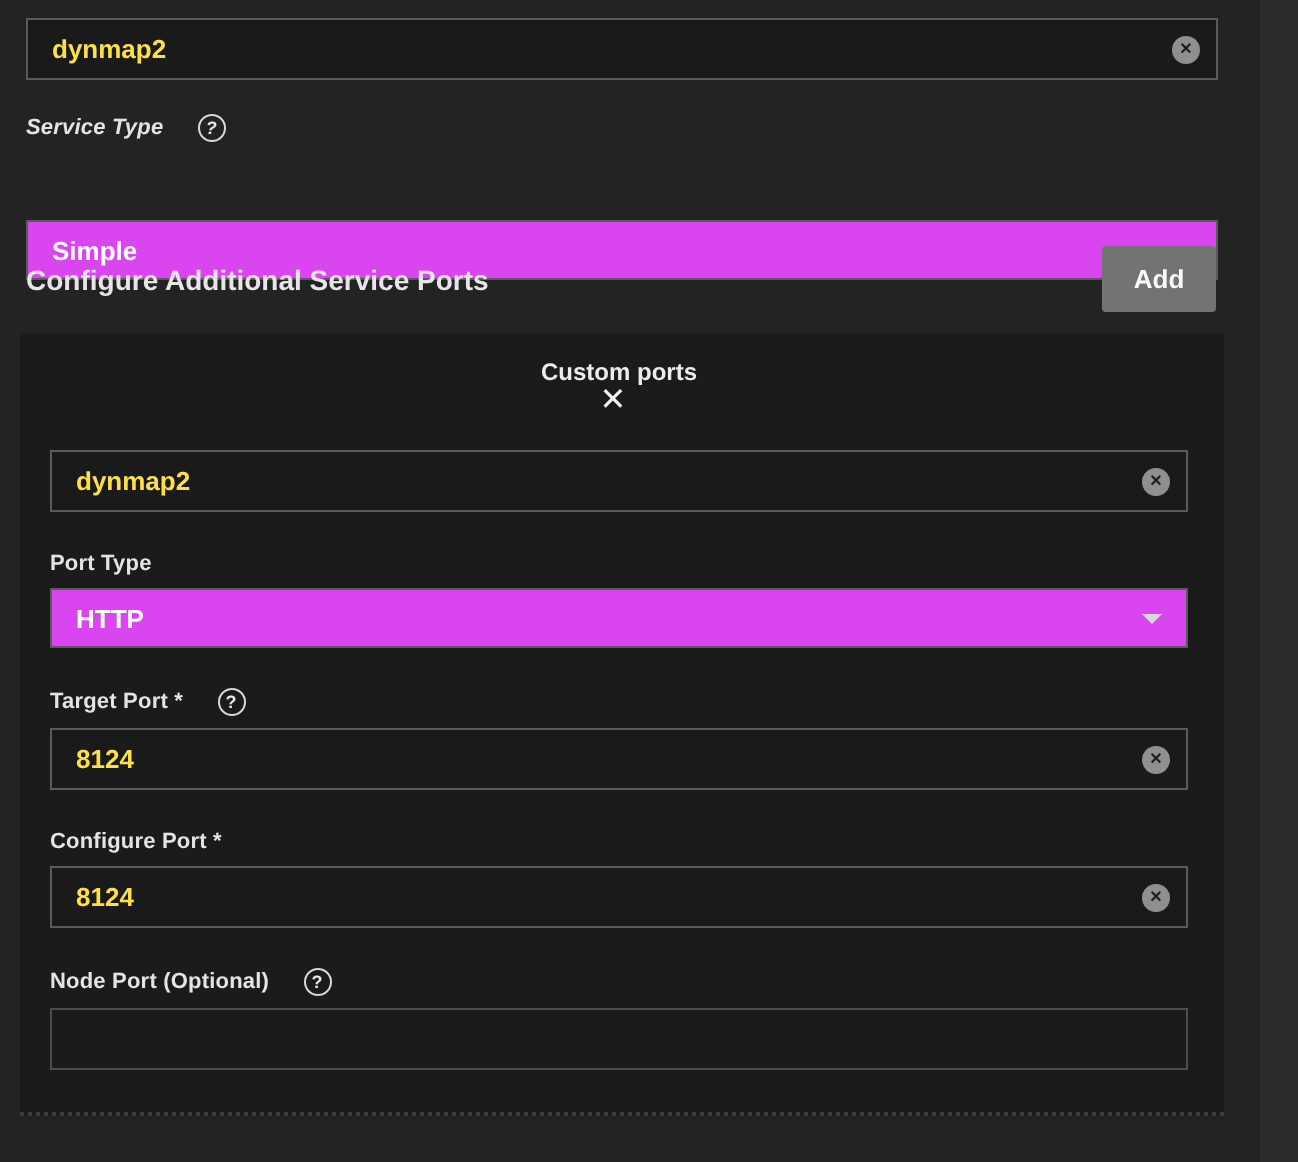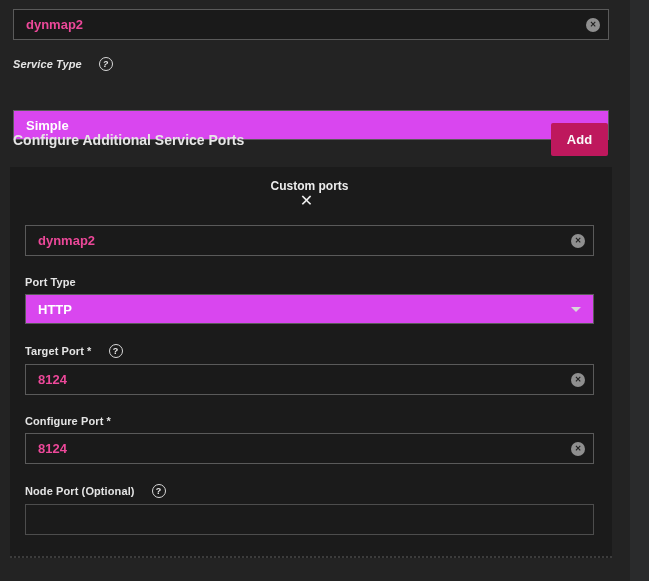--- a/index.html
+++ b/index.html
@@ -14,21 +14,21 @@
     position:absolute; top:0; right:0; width:19px; height:581px;
     background:#2a2b2c;
   }
   .abs { position:absolute; }
 
   
   .text-input {
     width:100%; height:31px;
     background:#1a1a1a;
     border:1px solid #5a5a5a;
-    color:#ec4899;
+    color:#fde047;
     font-family:"Liberation Sans", sans-serif;
     font-size:13px; font-weight:700;
     padding:0 30px 0 12px;
     outline:none;
     display:block;
   }
   .input-wrap { position:relative; width:100%; }
   .clear-btn {
     position:absolute; right:9px; top:50%; transform:translateY(-50%);
     width:14px; height:14px; border-radius:50%;
@@ -72,21 +72,21 @@
   #top-name-field   { left:13px; top:9px;  width:596px; }
   #service-label    { left:13px; top:57px;font-style:italic; }
   #service-select   { left:13px; top:79px; width:596px; }
   #config-row {
     left:13px; top:123px; width:595px; height:33px;
     display:flex; align-items:center; justify-content:space-between;
   }
   #config-label { color:#e6e6e6; font-size:14px; font-weight:700; }
   #add-button {
     width:57px; height:33px;
-    background:#be185d; color:#fafafa;
+    background:#737373; color:#fafafa;
     border:none; border-radius:2px;
     font-family:"Liberation Sans", sans-serif;
     font-size:13px; font-weight:700;
     cursor:pointer;
   }
 
   
   #card {
     left:10px; top:167px; width:602px; height:391px;
     background:#1b1b1b;

